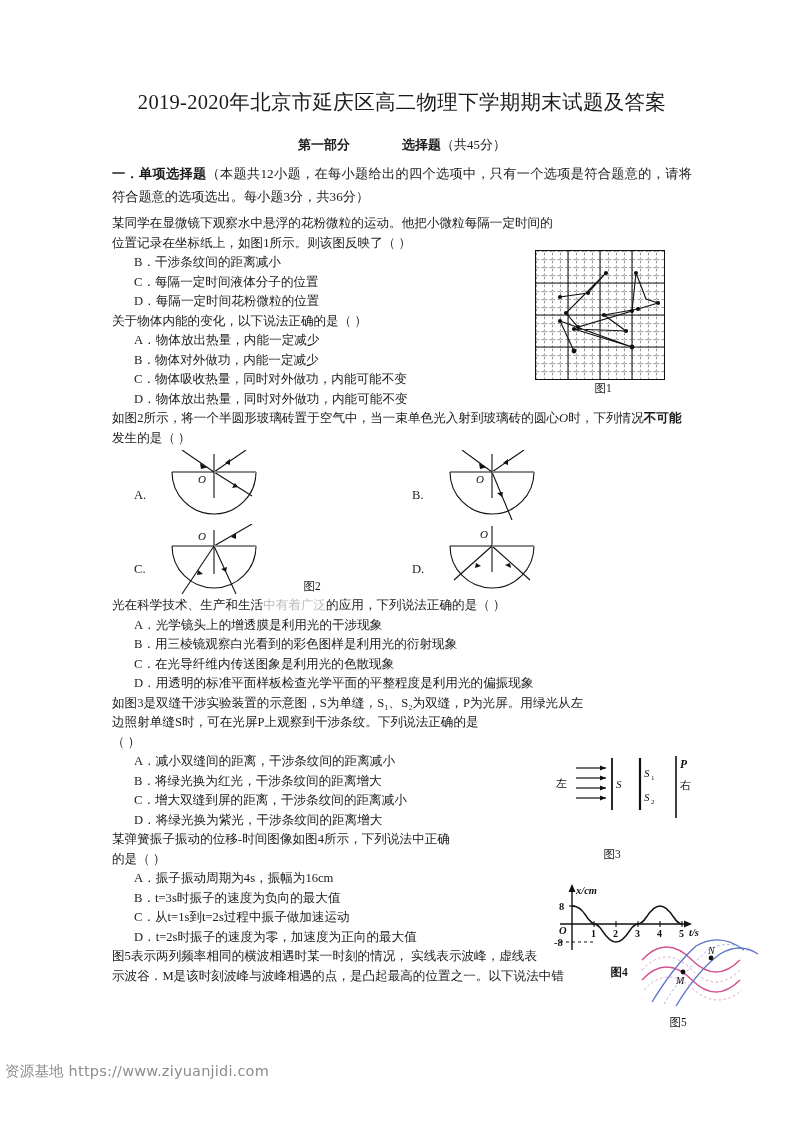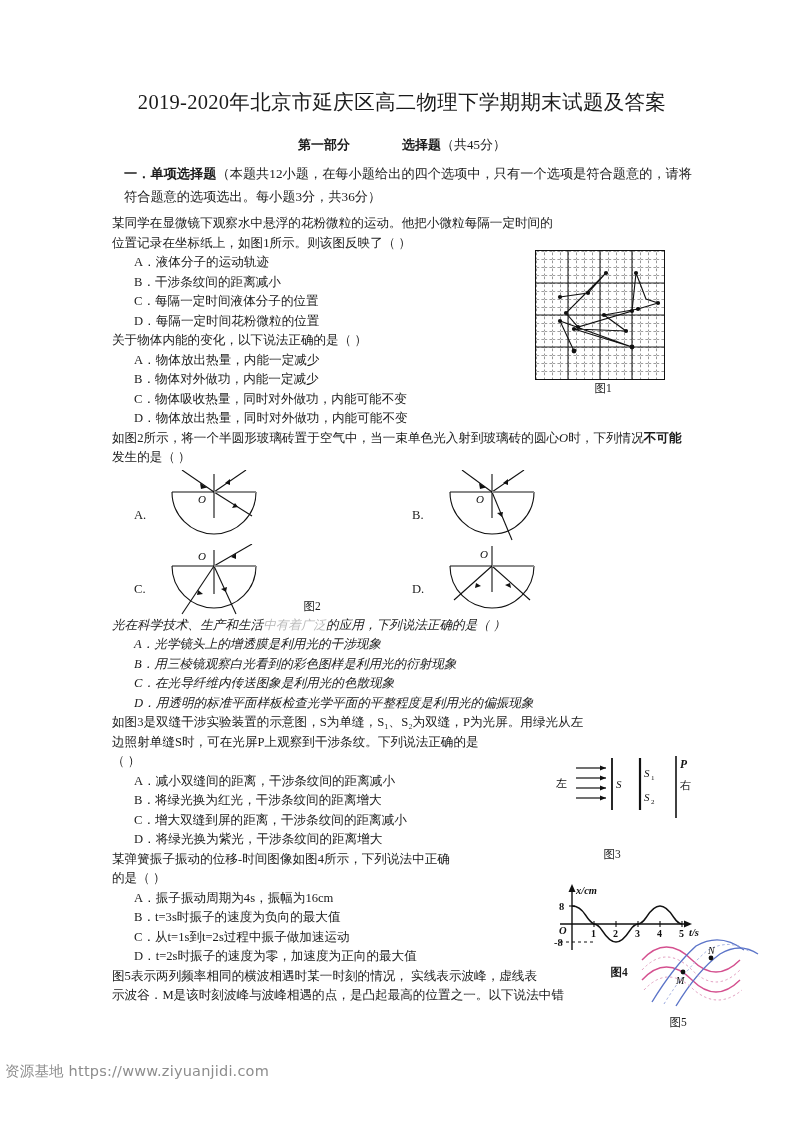--- a/index.html
+++ b/index.html
@@ -47,21 +47,21 @@
     font-weight: 700;
   }
   .part-head .ph-gap { display: inline-block; width: 52px; }
   .part-head .ph-light { font-weight: 400; margin-top: 28px; }
 
   
   .inst {
     font-size: 13.2px;
     line-height: 23px;
     font-weight: 700;
-    margin: 0 0 6px 12px;
+    margin: 0 0 6px 0;
     text-align: justify;
   }
   .inst .lt { font-weight: 400; }
 
   .q {
     font-size: 12.6px;
     line-height: 19.5px;
     margin: 0;
     position: relative;
   }
@@ -158,21 +158,20 @@
     <div class="part-head">
       <span>第一部分</span><span class="ph-gap"></span><span>选择题</span><span class="ph-light">（共45分）</span>
     </div>
 
     <p class="inst">
       <span>一．单项选择题</span><span class="lt">（本题共12小题，在每小题给出的四个选项中，只有一个选项是符合题意的，请将符合题意的选项选出。每小题3分，共36分）</span>
     </p>
 
     <div class="q" style="margin-top:4px;">
       <div class="q-stem" style="width:448px;">某同学在显微镜下观察水中悬浮的花粉微粒的运动。他把小微粒每隔一定时间的位置记录在坐标纸上，如图1所示。则该图反映了（      ）</div>
-      <div class="opt">A．液体分子的运动轨迹</div>
       <div class="opt">B．干涉条纹间的距离减小</div>
       <div class="opt">C．每隔一定时间液体分子的位置</div>
       <div class="opt">D．每隔一定时间花粉微粒的位置</div>
     </div>
 
     <div class="q">
       <div class="q-stem">关于物体内能的变化，以下说法正确的是（      ）</div>
       <div class="opt">A．物体放出热量，内能一定减少</div>
       <div class="opt">B．物体对外做功，内能一定减少</div>
       <div class="opt">C．物体吸收热量，同时对外做功，内能可能不变</div>
@@ -258,21 +257,21 @@
             <polygon points="44,39 49,42 43,44"></polygon>
             <polygon points="78,39 73,41 79,44"></polygon>
           </g>
           <text x="48" y="14" font-family="Liberation Serif, serif" font-size="11" font-style="italic" fill="#111">O</text>
         </svg>
 
         <div class="fig-cap" style="position:absolute; left:170px; top:128px; width:60px;">图2</div>
       </div>
     </div>
 
-    <div class="q" style="margin-top:-6px;font-style:italic;">
+    <div class="q" style="margin-top:-6px;">
       <div class="q-stem">
         <span>光在科学技术、生产和生活</span><span class="faded">中有着广泛</span><span>的应用，下列说法正确的是（      ）</span>
       </div>
       <div class="opt">A．光学镜头上的增透膜是利用光的干涉现象</div>
       <div class="opt">B．用三棱镜观察白光看到的彩色图样是利用光的衍射现象</div>
       <div class="opt">C．在光导纤维内传送图象是利用光的色散现象</div>
       <div class="opt">D．用透明的标准平面样板检查光学平面的平整程度是利用光的偏振现象</div>
     </div>
 
     <div class="q">

